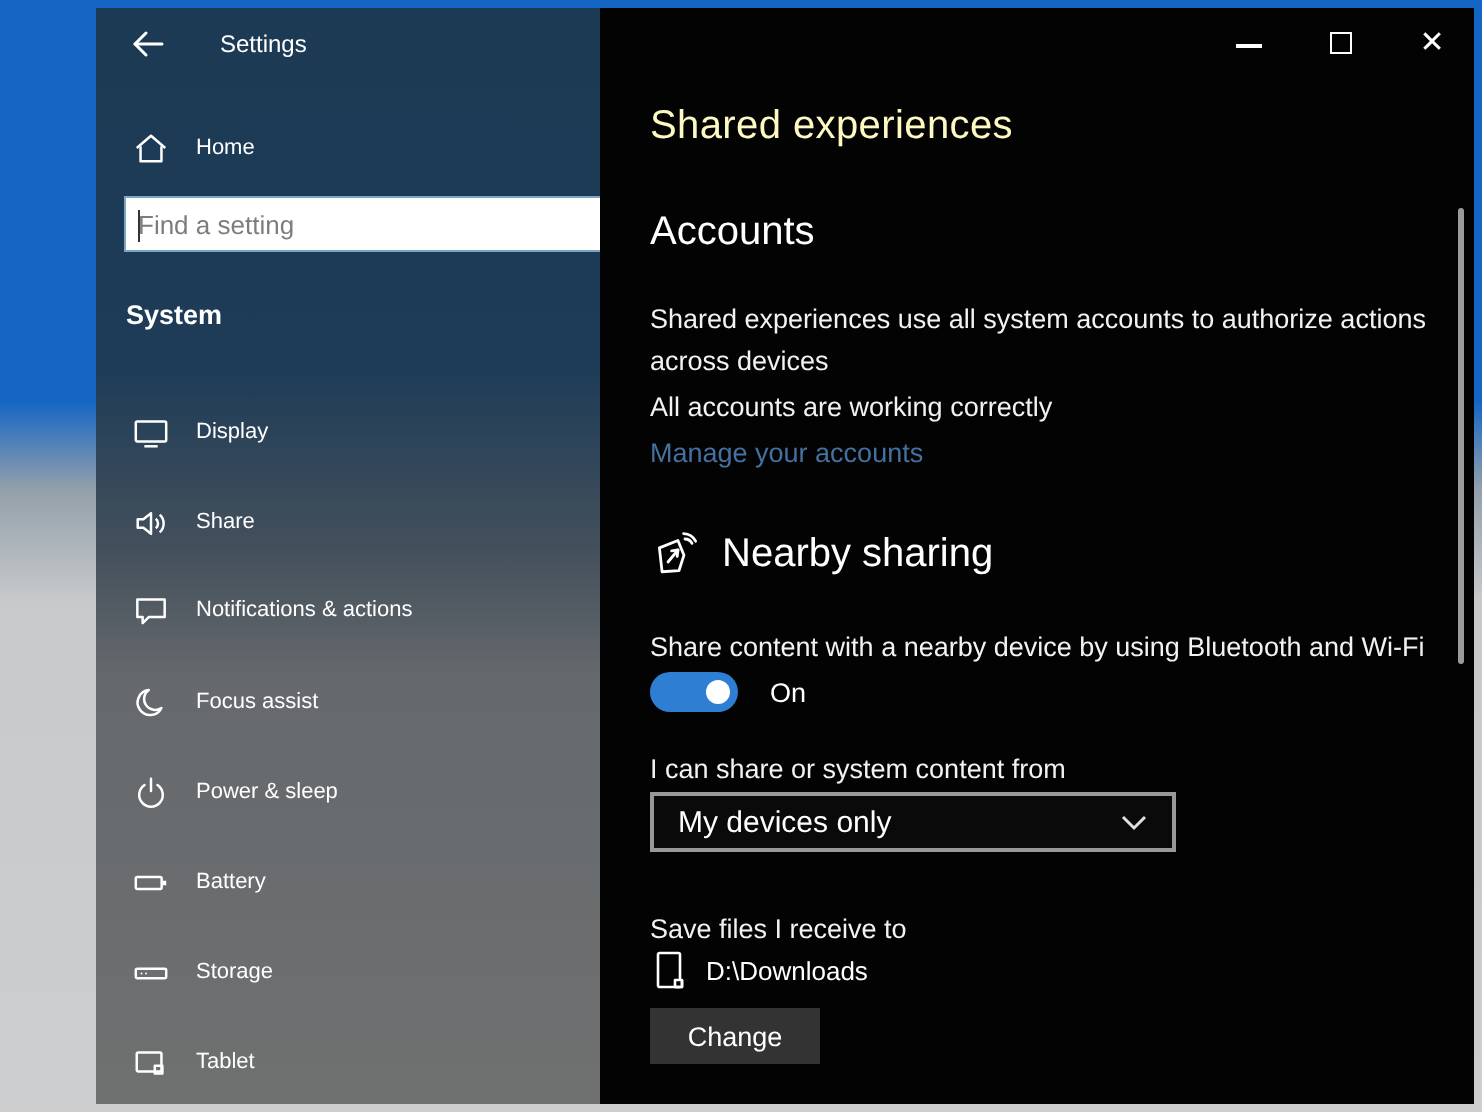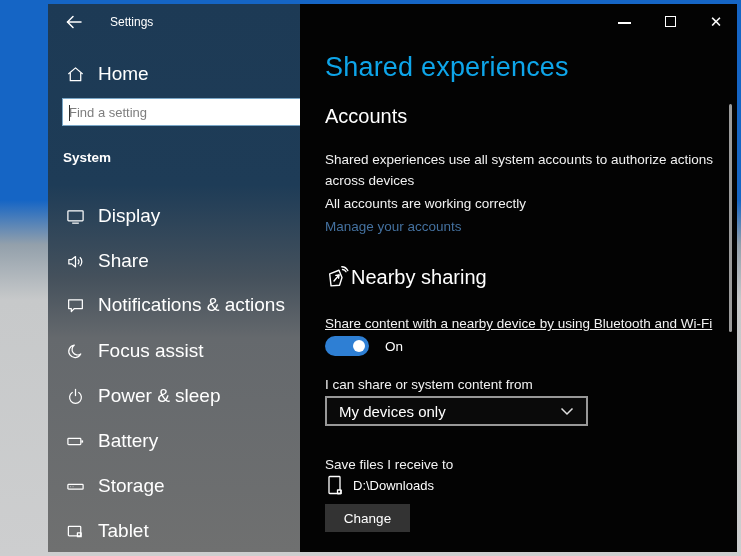--- a/index.html
+++ b/index.html
@@ -15,21 +15,21 @@
   .sidebar{
     position:absolute; left:4px; top:4px; width:296px; height:548px;
     background:linear-gradient(180deg,#1d3a55 0%,#1e3c57 33%,#45515c 50%,#65696d 61%,#6f7070 100%);
     color:#fff; overflow:hidden;margin-left:44px;
   }
   .back-row{ position:absolute; left:16px; top:8px; display:flex; align-items:center; gap:26px; }
   .back-btn{ width:20px; height:20px; display:flex; align-items:center; justify-content:center; cursor:pointer; }
   .back-label{ font-size:12px; color:#fff; }
   .side-row{ position:absolute; left:0; display:flex; align-items:center; height:32px; width:100%; padding-left:18px; cursor:pointer; }
   .side-row .ic{ width:19px; height:19px; display:flex; align-items:center; justify-content:center; margin-right:13px; flex:0 0 19px; }
-  .side-row .lbl{ font-size:19px; color:#ffffff; }
+  .side-row .lbl{ font-size:11px; color:#ffffff; }
   .home-row{ top:54px; }
   .searchbox{
     position:absolute; left:14px; top:94px; width:266px; height:28px;
     background:#fff; border:1px solid #7aa7c7; display:flex; align-items:center;
   }
   .searchbox input{
     flex:1; border:none; outline:none; background:transparent;
     font-family:"Liberation Sans",sans-serif; font-size:13px; color:#ec4899; padding:0 4px 0 6px;
   }
   .searchbox input::placeholder{ color:#7d7d7d; }
@@ -40,31 +40,31 @@
   
   .content{
     position:absolute; left:300px; top:4px; width:437px; height:548px;
     background:#030303; color:#fff; overflow:hidden;
   }
   .winbtn{ position:absolute; cursor:pointer; }
   .btn-min{ left:318px; top:18px; width:13px; height:1.6px; background:#fff; }
   .btn-max{ left:365px; top:12px; width:11px; height:11px; border:1.4px solid #fff; background:transparent; }
   .btn-close{ left:406px; top:8px; width:20px; height:20px; color:#fff; font-size:15px; line-height:20px; text-align:center; }
 
-  .page-title{ position:absolute; left:25px; top:48px; font-size:27px; font-weight:300; letter-spacing:.2px; color:#0ea5e9; }
+  .page-title{ position:absolute; left:25px; top:48px; font-size:20px; font-weight:300; letter-spacing:.2px; color:#fef9c3; }
   .sec-head{ position:absolute; left:25px; font-size:20px; font-weight:400; color:#fff; }
   .accounts-head{ top:101px; }
   .body-text{ position:absolute; left:25px; font-size:13.5px; line-height:21px; color:#f2f2f2; }
   .acc-desc{ top:145px; width:388px; }
   .acc-status{ top:189px; }
   .link{ position:absolute; left:25px; top:215px; font-size:13.5px; color:#44719f; cursor:pointer; }
 
-  .nearby-head-row{ position:absolute; left:25px; top:260px; display:flex; align-items:center; }
+  .nearby-head-row{ position:absolute; left:25px; top:260px; display:flex; align-items:center; gap:10px; }
   .nearby-head-row .hd{ font-size:20px; font-weight:400; color:#fff; }
-  .share-desc{ top:309px;text-decoration:underline; }
+  .share-desc{ top:309px; }
 
   .toggle-row{ position:absolute; left:25px; top:332px; display:flex; align-items:center; gap:16px; }
   .toggle{ position:relative; width:44px; height:20px; border-radius:10px; background:#2e7fd4; cursor:pointer; }
   .toggle .knob{ position:absolute; right:4px; top:4px; width:12px; height:12px; border-radius:50%; background:#fff; }
   .toggle-state{ font-size:13.5px; color:#fff; }
 
   .share-from{ top:370px; }
   .dropdown{
     position:absolute; left:25px; top:392px; width:263px; height:30px;
     background:#0a0a0a; border:2px solid #989898; display:flex; align-items:center;

